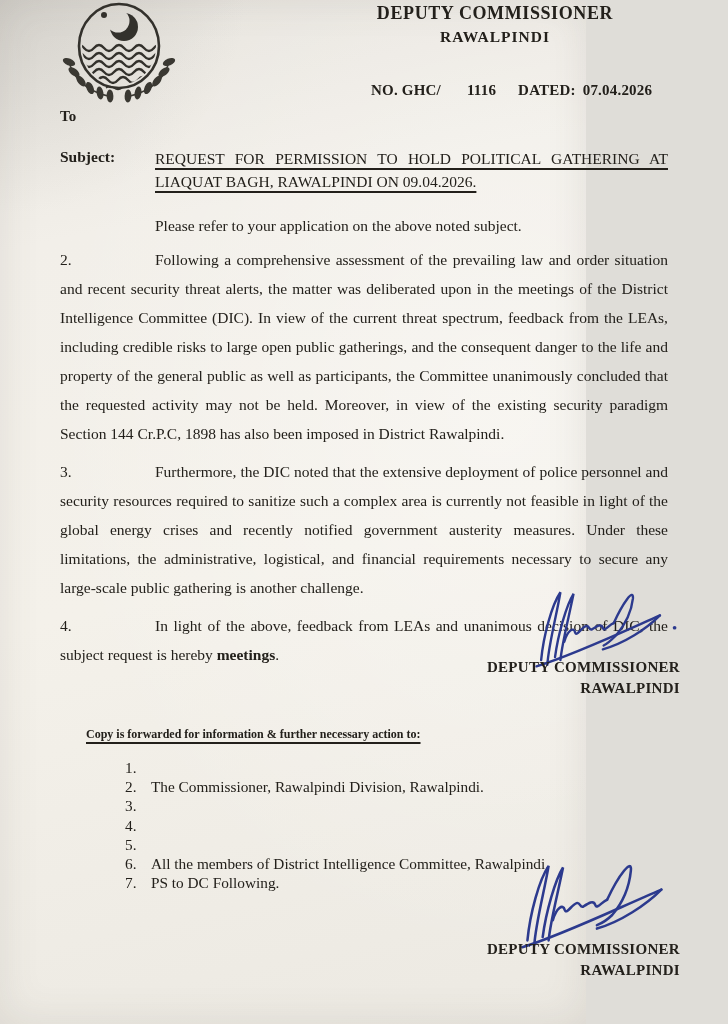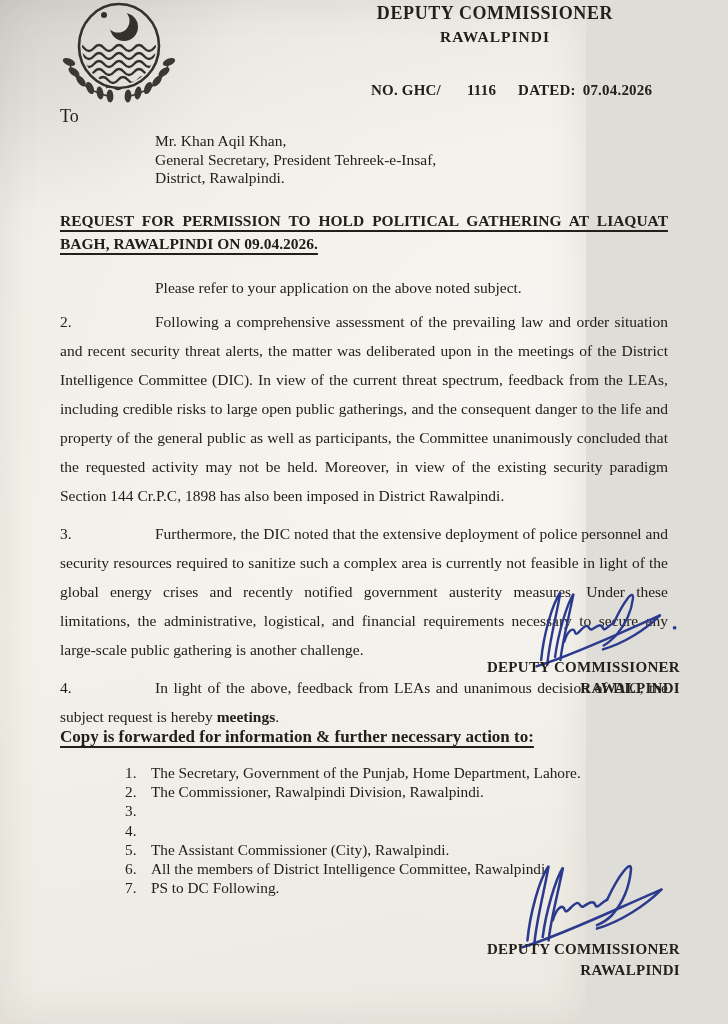--- a/index.html
+++ b/index.html
@@ -22,43 +22,43 @@
   .crest{position:absolute;top:2px;left:56px;width:126px;height:102px;}
   .hdr-title{position:absolute;top:3px;left:320px;width:350px;text-align:center;}
   .hdr-title .l1{font-size:18px;font-weight:bold;letter-spacing:.6px;}
   .hdr-title .l2{font-size:15.5px;font-weight:bold;letter-spacing:1px;margin-top:4px;}
   .refline{position:absolute;top:66px;left:371px;font-size:15px;font-weight:bold;white-space:nowrap;letter-spacing:.2px;margin-top:16px;}
   .refline .num{margin-left:26px;}
   .refline .dlbl{margin-left:22px;}
   .refline .dval{margin-left:7px;}
   
   .letter{position:absolute;top:106px;left:60px;width:608px;font-size:15.5px;line-height:20px;}
-  .to-label{font-size:18px;}
+  .to-label{font-size:15px;font-weight:bold;}
   .addr{margin:6px 0 0 95px;line-height:18.5px;}
   .subject-row{display:flex;margin-top:21px;}
   .subject-row .slabel{font-weight:bold;width:95px;flex:none;}
   .subject-row .stext{
-    font-weight:bold;text-align:justify;flex:1;line-height:23px;
+    font-weight:normal;text-align:justify;flex:1;line-height:23px;
     text-decoration:underline;text-decoration-thickness:1.6px;text-underline-offset:3.5px;
   }
   .intro{margin-top:23px;padding-left:95px;}
   .para{position:relative;margin-top:9px;text-align:justify;text-indent:95px;line-height:29px;}
   .para .pnum{position:absolute;left:0;top:0;text-indent:0;}
   .bold{font-weight:bold;}
   
   .sigblock{position:absolute;width:260px;text-align:right;}
   .sig1{top:583px;left:420px;}
   .sig2{top:855px;left:420px;}
   .sigblock svg{display:block;margin:0 0 -14px auto;}
   .signame{font-size:15px;font-weight:bold;letter-spacing:.3px;line-height:21px;}
   
   .cc{position:absolute;top:727px;left:60px;width:608px;}
   .cc-head{
-    font-size:17px;font-weight:bold;
-    text-decoration:underline;text-decoration-thickness:1.6px;text-underline-offset:3.5px;
+    font-size:12px;font-weight:bold;
+    text-decoration:underline;text-decoration-thickness:1.6px;text-underline-offset:3.5px;margin-left:26px;
   }
   .cc-list{margin:16px 0 0 65px;padding:0;list-style:none;font-size:15.3px;line-height:19.2px;}
   .cc-list li{display:flex;}
   .cc-list .n{width:26px;flex:none;}
 </style>
 </head>
 <body>
 
 <div class="page">
 
@@ -105,27 +105,23 @@
   <div class="hdr-title">
     <div class="l1">DEPUTY COMMISSIONER</div>
     <div class="l2">RAWALPINDI</div>
   </div>
   <div class="refline">
     <span>NO. GHC/</span><span class="num">1116</span><span class="dlbl">DATED:</span><span class="dval">07.04.2026</span>
   </div>
 
   <div class="letter">
     <div class="to-label">To</div>
-    <div class="addr">
-      <div>Mr. Khan Aqil Khan,</div>
-      <div>General Secretary, President Tehreek-e-Insaf,</div>
-      <div>District, Rawalpindi.</div>
-    </div>
 
     <div class="subject-row">
+      <div class="slabel">Subject:</div>
       <div class="stext">REQUEST FOR PERMISSION TO HOLD POLITICAL GATHERING AT LIAQUAT BAGH, RAWALPINDI ON 09.04.2026.</div>
     </div>
 
     <div class="intro">Please refer to your application on the above noted subject.</div>
 
     <div class="para">
       <span class="pnum">2.</span><span>Following a comprehensive assessment of the prevailing law and order situation and recent security threat alerts, the matter was deliberated upon in the meetings of the District Intelligence Committee (DIC). In view of the current threat spectrum, feedback from the LEAs, including credible risks to large open public gatherings, and the consequent danger to the life and property of the general public as well as participants, the Committee unanimously concluded that the requested activity may not be held. Moreover, in view of the existing security paradigm Section 144 Cr.P.C, 1898 has also been imposed in District Rawalpindi.</span>
     </div>
 
     <div class="para">
@@ -149,35 +145,33 @@
     </svg>
     <div class="signame">DEPUTY COMMISSIONER</div>
     <div class="signame">RAWALPINDI</div>
   </div>
 
   <div class="cc">
     <div class="cc-head">Copy is forwarded for information &amp; further necessary action to:</div>
     <ol class="cc-list">
       <li>
           <span class="n">1.</span>
-          <span>The Secretary, Government of the Punjab, Home Department, Lahore.</span>
         </li>
       <li>
           <span class="n">2.</span>
           <span>The Commissioner, Rawalpindi Division, Rawalpindi.</span>
         </li>
       <li>
           <span class="n">3.</span>
         </li>
       <li>
           <span class="n">4.</span>
         </li>
       <li>
           <span class="n">5.</span>
-          <span>The Assistant Commissioner (City), Rawalpindi.</span>
         </li>
       <li>
           <span class="n">6.</span>
           <span>All the members of District Intelligence Committee, Rawalpindi.</span>
         </li>
       <li>
           <span class="n">7.</span>
           <span>PS to DC Following.</span>
         </li>
     </ol>

